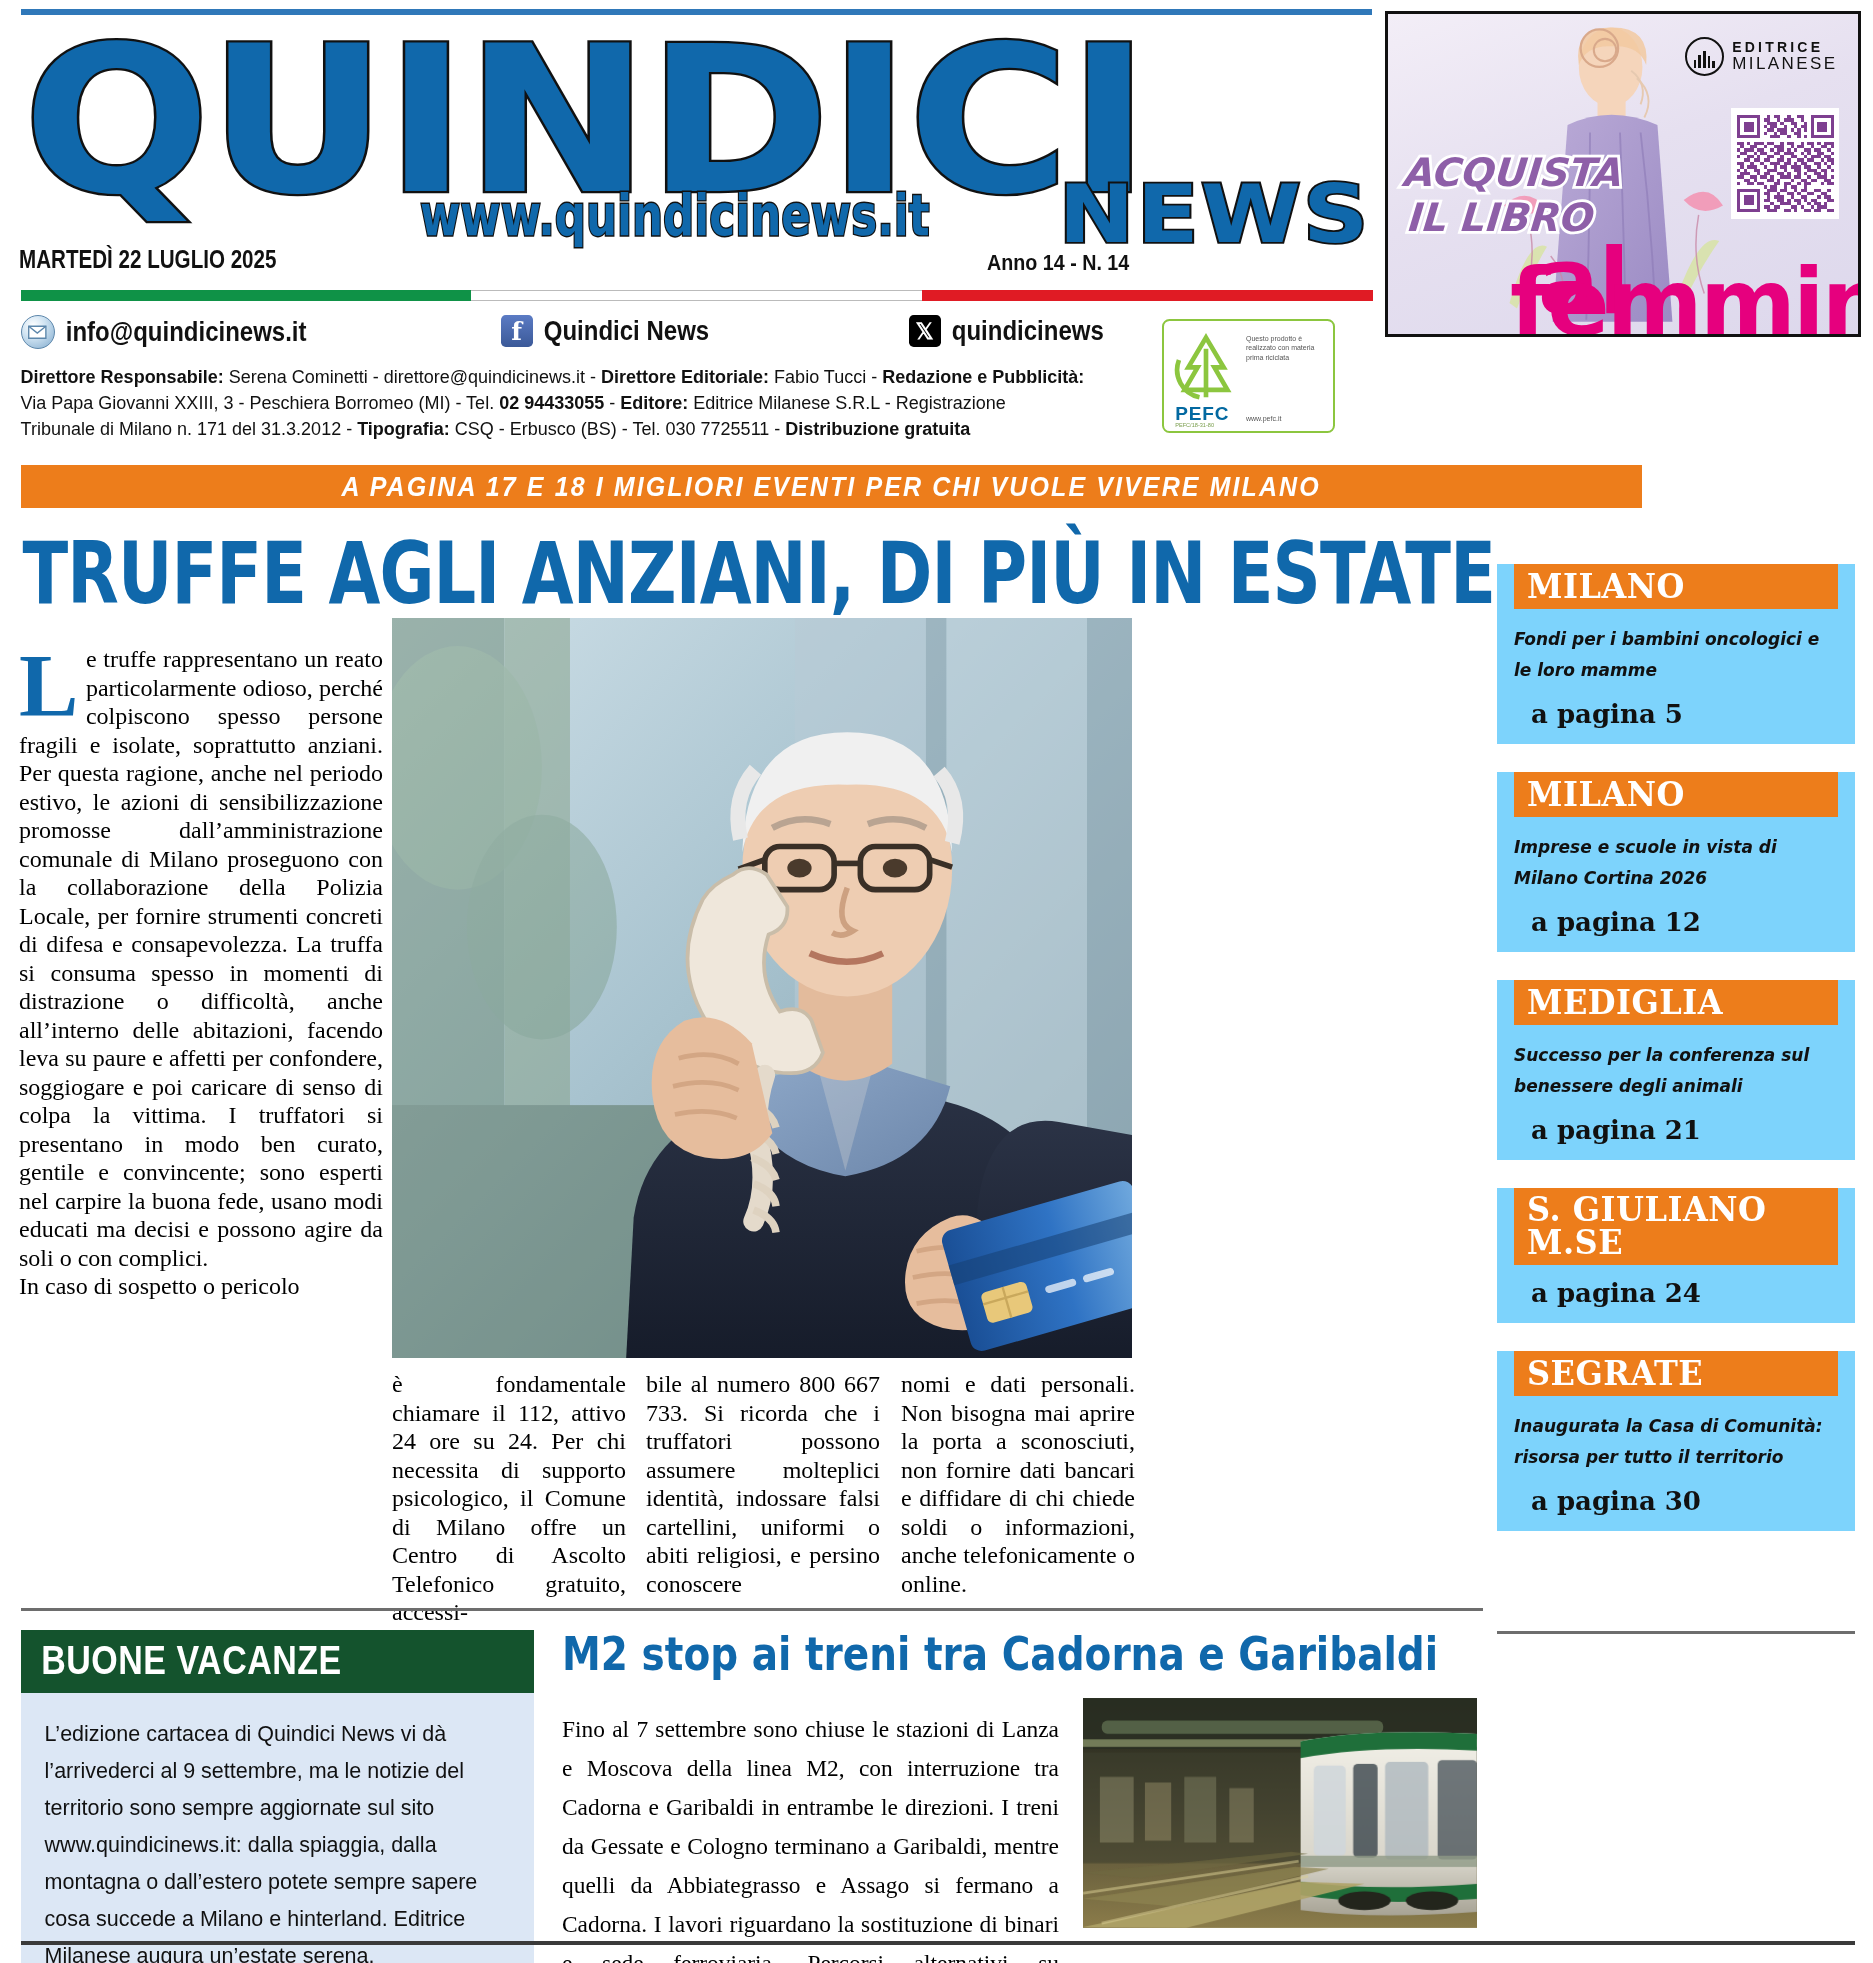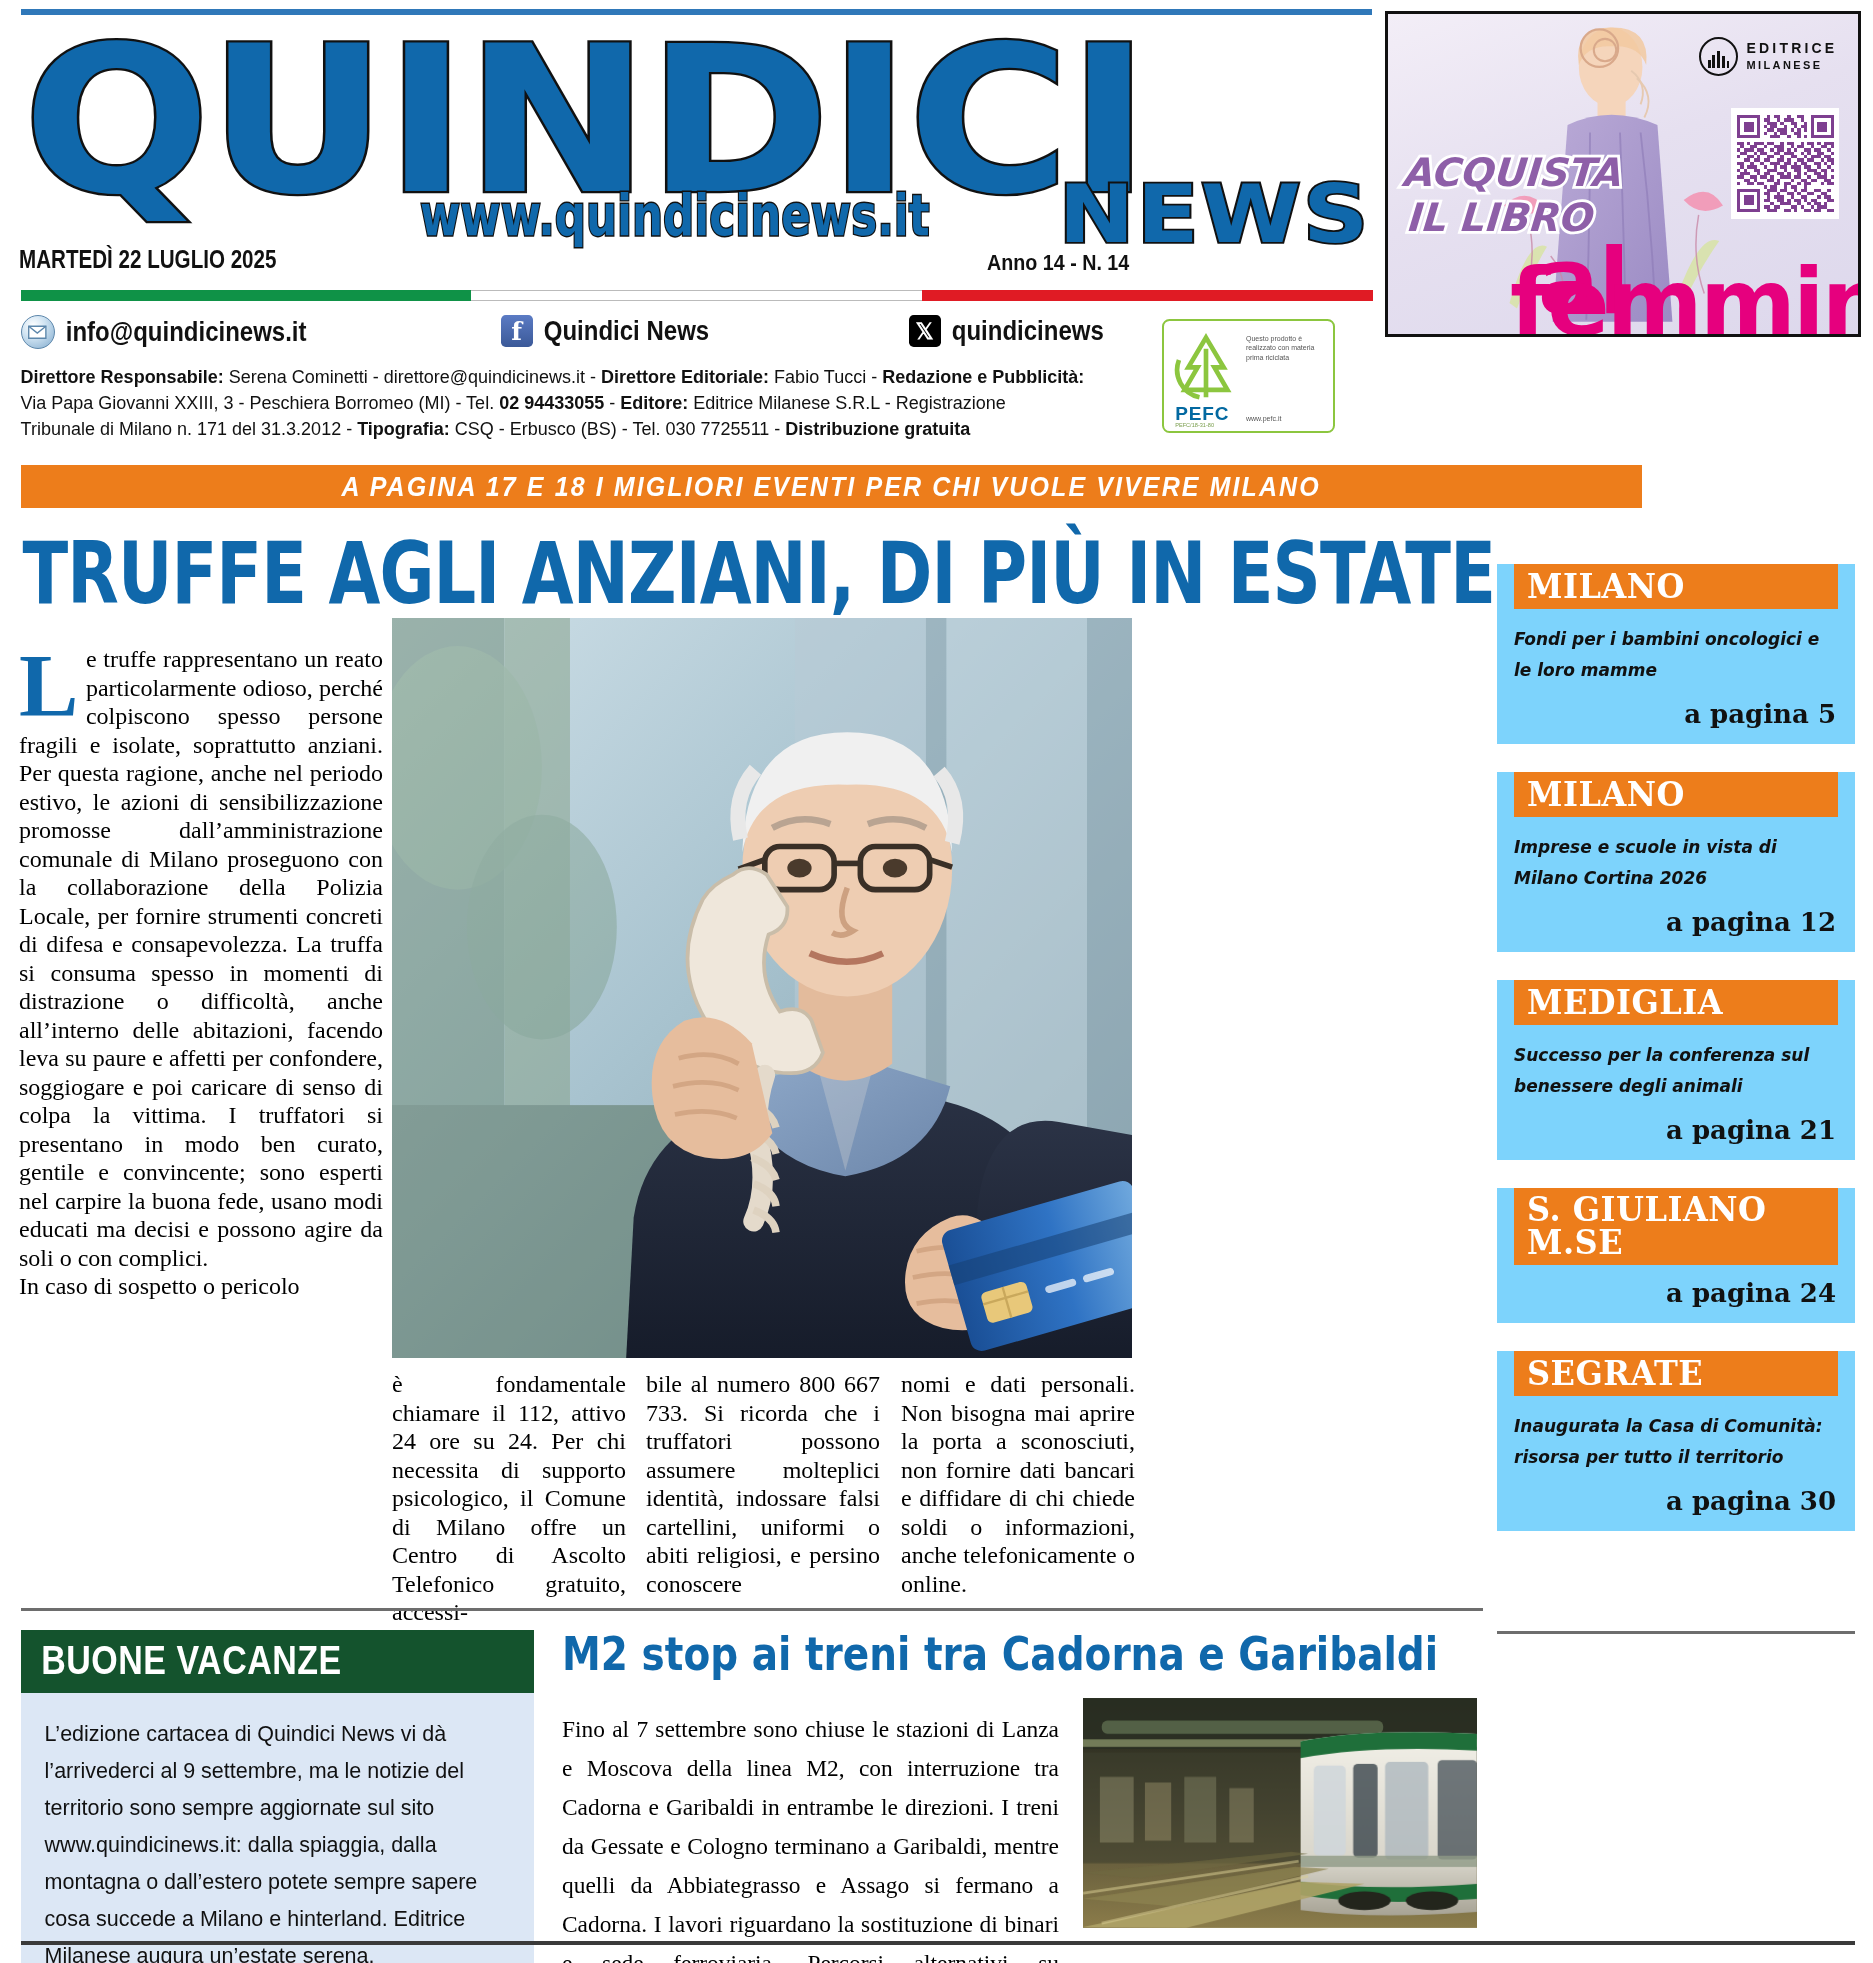--- a/index.html
+++ b/index.html
@@ -117,21 +117,21 @@
       box-sizing:border-box;overflow:hidden;
       background:linear-gradient(160deg,#f3eef7 0%,#e6e0f0 45%,#ddd8ec 100%);}
   .ad .woman{position:absolute;left:112px;top:7.5px;width:225px;height:309px;}
   .ad .emlogo{position:absolute;right:20.6px;top:22.5px;display:flex;align-items:center;gap:8.4px;}
   .ad .emcircle{width:39px;height:39px;border-radius:50%;border:2.3px solid #111;
         display:flex;align-items:flex-end;justify-content:center;padding-bottom:5.6px;box-sizing:border-box;}
   .ad .embars{display:flex;align-items:flex-end;gap:1.9px;height:17px;}
   .ad .embars i{display:block;width:2.8px;background:#111;}
   .ad .emtext{line-height:1.08;}
   .ad .emtext .t1{font-size:14px;letter-spacing:3.2px;color:#111;font-weight:700;}
-  .ad .emtext .t2{font-size:11px;letter-spacing:2.4px;color:#111;font-weight:700;}
+  .ad .emtext .t2{font-size:17px;letter-spacing:2.4px;color:#111;font-weight:400;}
   .ad .qrbox{position:absolute;right:19px;top:94px;width:108px;height:111px;background:#fff;padding:5.6px;box-sizing:border-box;}
   .ad .acquista{position:absolute;left:17px;top:139px;
       font-family:"DejaVu Sans",sans-serif;font-style:italic;font-weight:bold;font-size:39px;
       color:#8e5fa8;-webkit-text-stroke:5.6px #fff;paint-order:stroke fill;line-height:1.05;
       transform:skewX(-6deg);}
   .ad .libro{position:absolute;left:20.6px;top:184px;
       font-family:"DejaVu Sans",sans-serif;font-style:italic;font-weight:bold;font-size:39px;
       color:#8e5fa8;-webkit-text-stroke:5.6px #fff;paint-order:stroke fill;line-height:1.05;
       transform:skewX(-6deg);}
   .ad .alfem-al{position:absolute;left:150px;top:230px;font-family:"DejaVu Sans",sans-serif;
@@ -172,22 +172,22 @@
   .col4{left:901px;top:1370px;width:234px;}
 
   
   .sidebar{position:absolute;left:1497px;top:551px;width:358px;}
   .sbox{background:#7dd3fc;margin-bottom:28px;padding:0 0 15px 0;}
   .sbox .head{background:#ed7d1b;margin:13px 17px 0 17px;padding:5.6px 13px 7.5px 13px;}
   .sbox .head span{color:#fff;font-family:"DejaVu Serif",serif;font-weight:bold;font-size:32px;
                    letter-spacing:0.5px;line-height:1;display:block;transform:scaleY(1.05);transform-origin:left;}
   .sbox .ttl{margin:15px 17px 0 17px;font-family:"DejaVu Sans",sans-serif;font-style:italic;
              font-weight:bold;font-size:17px;line-height:31px;color:#111;}
-  .sbox .pg{margin:13px 19px 0 0;text-align:right;font-family:"DejaVu Serif",serif;
-            font-weight:bold;font-size:26px;color:#111;}
+  .sbox .pg{margin:13px 19px 0 0;text-align:left;font-family:"DejaVu Serif",serif;
+            font-weight:bold;font-size:26px;color:#111;padding-left:34px;}
 
   
   .hr-bottom{position:absolute;left:20.6px;top:1608px;width:1462px;height:2.8px;background:#6d6d6d;}
   .hr-side{position:absolute;left:1497px;top:1631px;width:358px;height:2.8px;background:#6d6d6d;}
   .hr-foot{position:absolute;left:20.6px;top:1941px;width:1834px;height:3.7px;background:#3a3a3a;}
 
   
   .bv{position:absolute;left:20.6px;top:1630px;width:513px;}
   .bv .bvhead{background:#14532d;padding:11.2px 20.6px 13px 20.6px;}
   .bv .bvhead span{color:#fff;font-family:"Liberation Sans",sans-serif;font-weight:bold;

